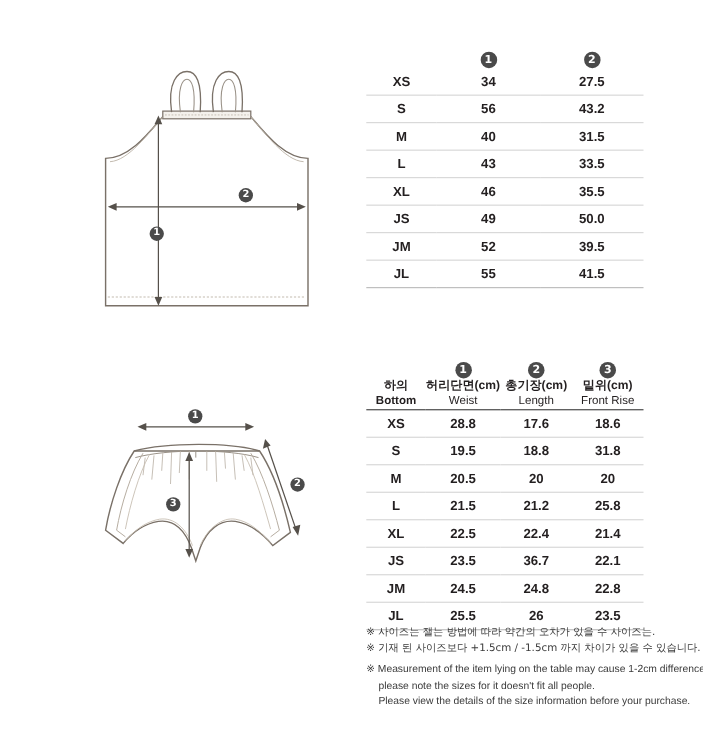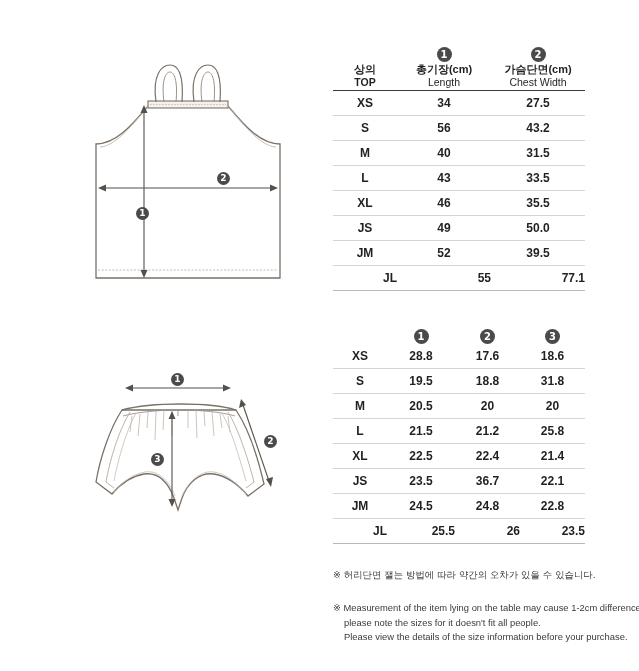--- a/index.html
+++ b/index.html
@@ -84,21 +84,20 @@
 
   .sizetable tbody td {
     height: 24px;
     border-bottom: 1px solid #d5d5d5;
     font-size: 12px;
     font-weight: 700;
     color: #231f20;
   }
   .sizetable tbody tr:last-child td {
     border-bottom: 1.2px solid #b8b8b8;
-    text-align: right;
   }
   .sizetable tbody td.sizename { font-weight: 700; }
 
   
   .notes {
     position: absolute;
     left: 333px;
     font-size: 9.4px;
     line-height: 1.55;
     color: #3a3a3a;
@@ -160,34 +159,20 @@
   <thead>
     <tr>
       <th class="hdr-badge-cell"></th>
       <th class="hdr-badge-cell">
         <span class="badge lg">1</span>
       </th>
       <th class="hdr-badge-cell">
         <span class="badge lg">2</span>
       </th>
     </tr>
-    <tr class="headrow">
-      <th class="hdr-label-cell sizecol">
-        <span class="ko">상의</span>
-        <span class="en">TOP</span>
-      </th>
-      <th class="hdr-label-cell">
-        <span class="ko">총기장(cm)</span>
-        <span class="en">Length</span>
-      </th>
-      <th class="hdr-label-cell">
-        <span class="ko">가슴단면(cm)</span>
-        <span class="en">Chest Width</span>
-      </th>
-    </tr>
   </thead>
   <tbody>
     <tr>
       <td class="sizename">XS</td>
       <td>34</td>
       <td>27.5</td>
     </tr>
     <tr>
       <td class="sizename">S</td>
       <td>56</td>
@@ -214,21 +199,21 @@
       <td>50.0</td>
     </tr>
     <tr>
       <td class="sizename">JM</td>
       <td>52</td>
       <td>39.5</td>
     </tr>
     <tr>
       <td class="sizename">JL</td>
       <td>55</td>
-      <td>77.1</td>
+      <td>41.5</td>
     </tr>
   </tbody>
 </table>
 
 <div class="illus" id="bottom-illustration">
   <svg width="215" height="185" viewBox="0 0 215 185">
 
     <path d="M30 44
              C 18 62 8 92 4 116
              L 20 128
@@ -306,20 +291,38 @@
       <th class="hdr-badge-cell">
         <span class="badge lg">1</span>
       </th>
       <th class="hdr-badge-cell">
         <span class="badge lg">2</span>
       </th>
       <th class="hdr-badge-cell">
         <span class="badge lg">3</span>
       </th>
     </tr>
+    <tr class="headrow">
+      <th class="hdr-label-cell sizecol">
+        <span class="ko">하의</span>
+        <span class="en">Bottom</span>
+      </th>
+      <th class="hdr-label-cell">
+        <span class="ko">허리단면(cm)</span>
+        <span class="en">Weist</span>
+      </th>
+      <th class="hdr-label-cell">
+        <span class="ko">총기장(cm)</span>
+        <span class="en">Length</span>
+      </th>
+      <th class="hdr-label-cell">
+        <span class="ko">밑위(cm)</span>
+        <span class="en">Front Rise</span>
+      </th>
+    </tr>
   </thead>
   <tbody>
     <tr>
       <td class="sizename">XS</td>
       <td>28.8</td>
       <td>17.6</td>
       <td>18.6</td>
     </tr>
     <tr>
       <td class="sizename">S</td>
@@ -360,20 +363,21 @@
     <tr>
       <td class="sizename">JL</td>
       <td>25.5</td>
       <td>26</td>
       <td>23.5</td>
     </tr>
   </tbody>
 </table>
 
 <div class="notes" id="notes-ko">
-  <div class="note-line">※ 허리단면 잴는 방법에 따라 약간의 오차가 있을 수 있습니다.</div>
+  <div class="note-line">※ 사이즈는 잴는 방법에 따라 약간의 오차가 있을 수 사이즈는.</div>
+  <div class="note-line">※ 기재 된 사이즈보다 +1.5cm / -1.5cm 까지 차이가 있을 수 있습니다.</div>
 </div>
 
 <div class="notes" id="notes-en">
   <div class="note-line">※ Measurement of the item lying on the table may cause 1-2cm difference,</div>
   <div class="note-line note-indent">please note the sizes for it doesn't fit all people.</div>
   <div class="note-line note-indent">Please view the details of the size information before your purchase.</div>
 </div>
 
 </body></html>

